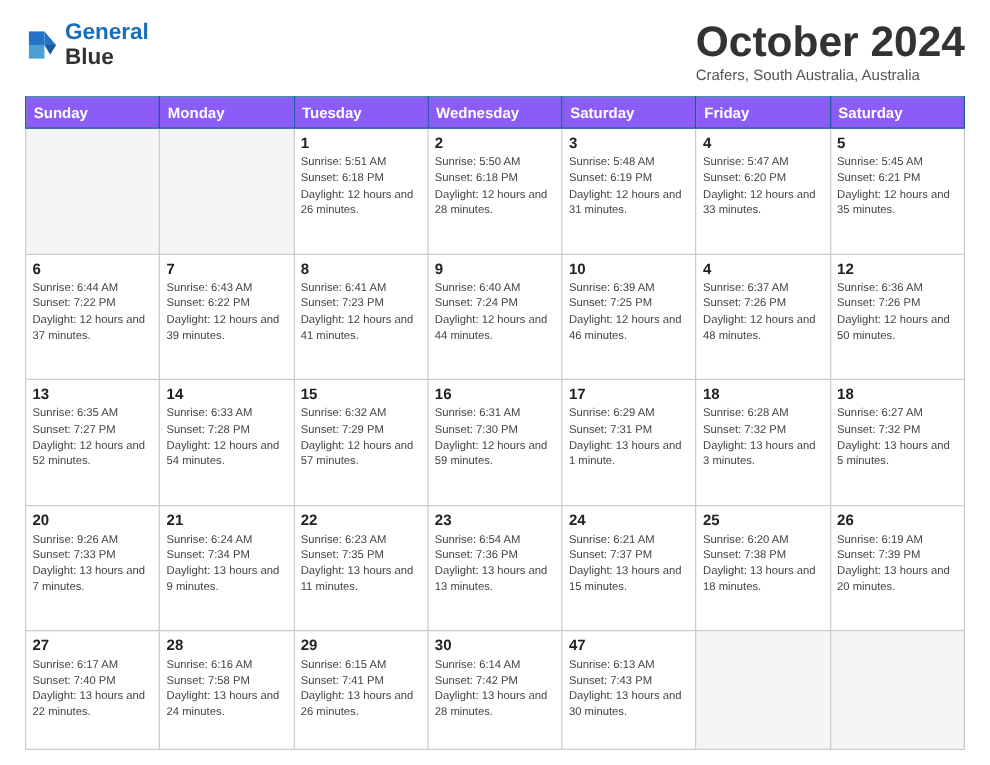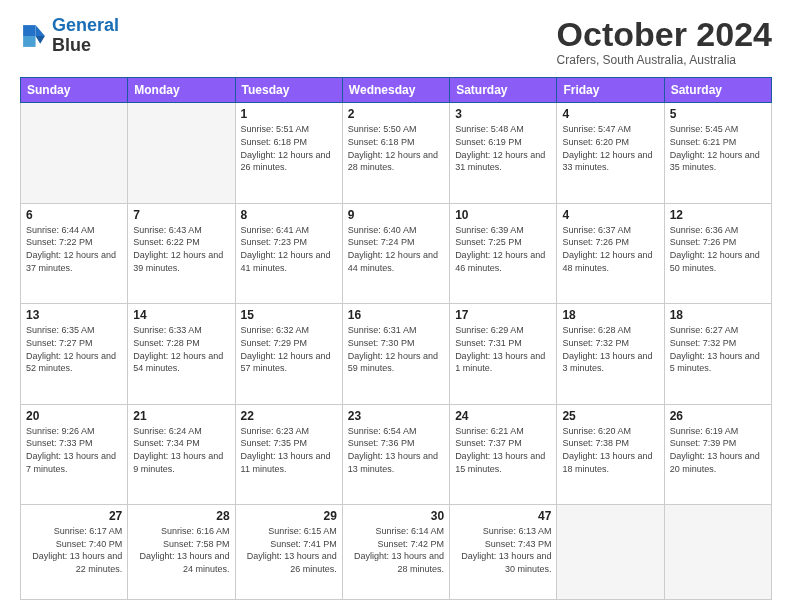--- a/index.html
+++ b/index.html
@@ -87,21 +87,20 @@
       display: block;
       margin-bottom: 2px;
     }
     .day-info {
       font-size: 9px;
       color: #444;
       line-height: 1.4;
     }
     .last-row td {
       height: 72px;
-      text-align: right;
     }
   </style>
 </head>
 <body>
 
 <div class="page">
   <div class="header">
     <div class="logo">
       <svg class="logo-icon" viewBox="0 0 36 36">
         <polygon points="20,4 32,18 20,18" fill="#2471c8"></polygon>

